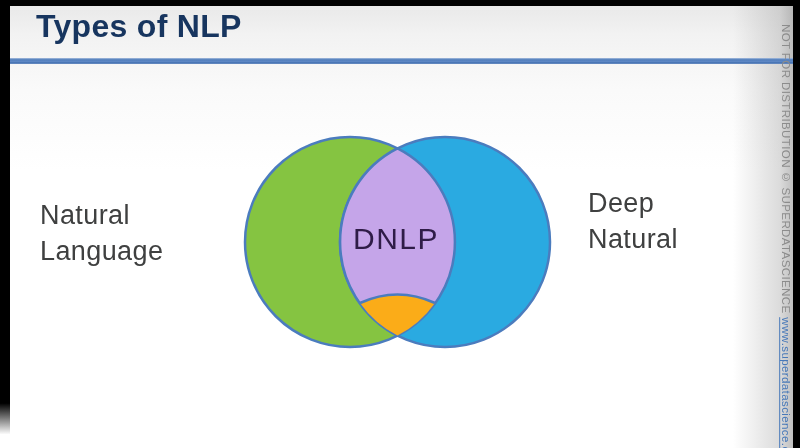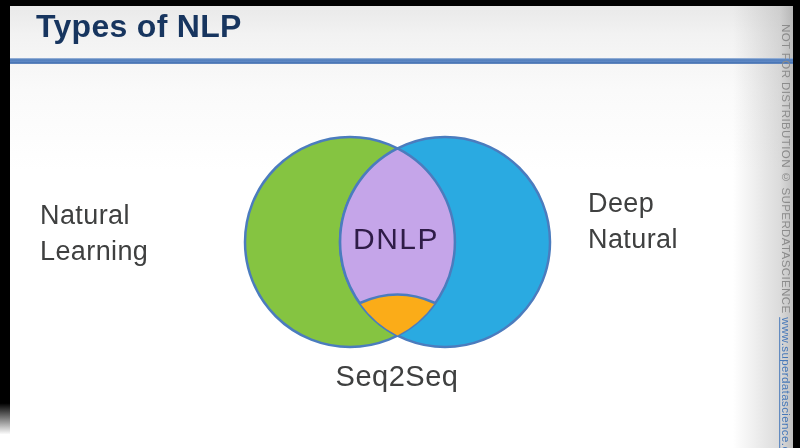--- a/index.html
+++ b/index.html
@@ -51,37 +51,36 @@
   <div class="frame-top"></div>
   <div class="frame-left"></div>
   <div class="frame-right"></div>
   <div class="right-shade"></div>
 
   <h1 class="title">Types of NLP</h1>
   <div class="divider"></div>
 
   <div class="side-label label-left">
     <span>Natural</span>
-    <span>Learning</span>
+    <span>Language</span>
   </div>
 
   <svg class="venn-svg" width="315" height="219" viewBox="238 133 315 219" xmlns="http://www.w3.org/2000/svg">
     <circle cx="350" cy="242" r="105" stroke-width="2.5" fill="#85c441" stroke="#4b7cbe"></circle>
     <circle cx="445" cy="242" r="105" stroke-width="2.5" fill="#2aaae1" stroke="#4b7cbe"></circle>
     <path d="M 397.5 148.4 A 105 105 0 0 1 397.5 335.6 A 105 105 0 0 1 397.5 148.4 Z" stroke-width="2.5" fill="#c5a5e9" stroke="#4b7cbe"></path>
     <path d="M 360 303 Q 397.5 286 435 303 A 105 105 0 0 1 397.5 335.6 A 105 105 0 0 1 360 303 Z" fill="#fbac18"></path>
     <path d="M 360 303 Q 397.5 286 435 303" fill="none" stroke-width="2.5" stroke="#4b7cbe"></path>
     <text class="dnlp-text" x="396" y="249" text-anchor="middle" fill="#2f1c47">DNLP</text>
   </svg>
 
   <div class="side-label label-right">
     <span>Deep</span>
     <span>Natural</span>
   </div>
 
-  <div class="seq-label">Seq2Seq</div>
 
   <div class="watermark">
     <span class="wm-notice">NOT FOR DISTRIBUTION © SUPERDATASCIENCE</span>
     <span class="wm-link">www.superdatascience.com</span>
   </div>
 
 </div>
 
 </body></html>

